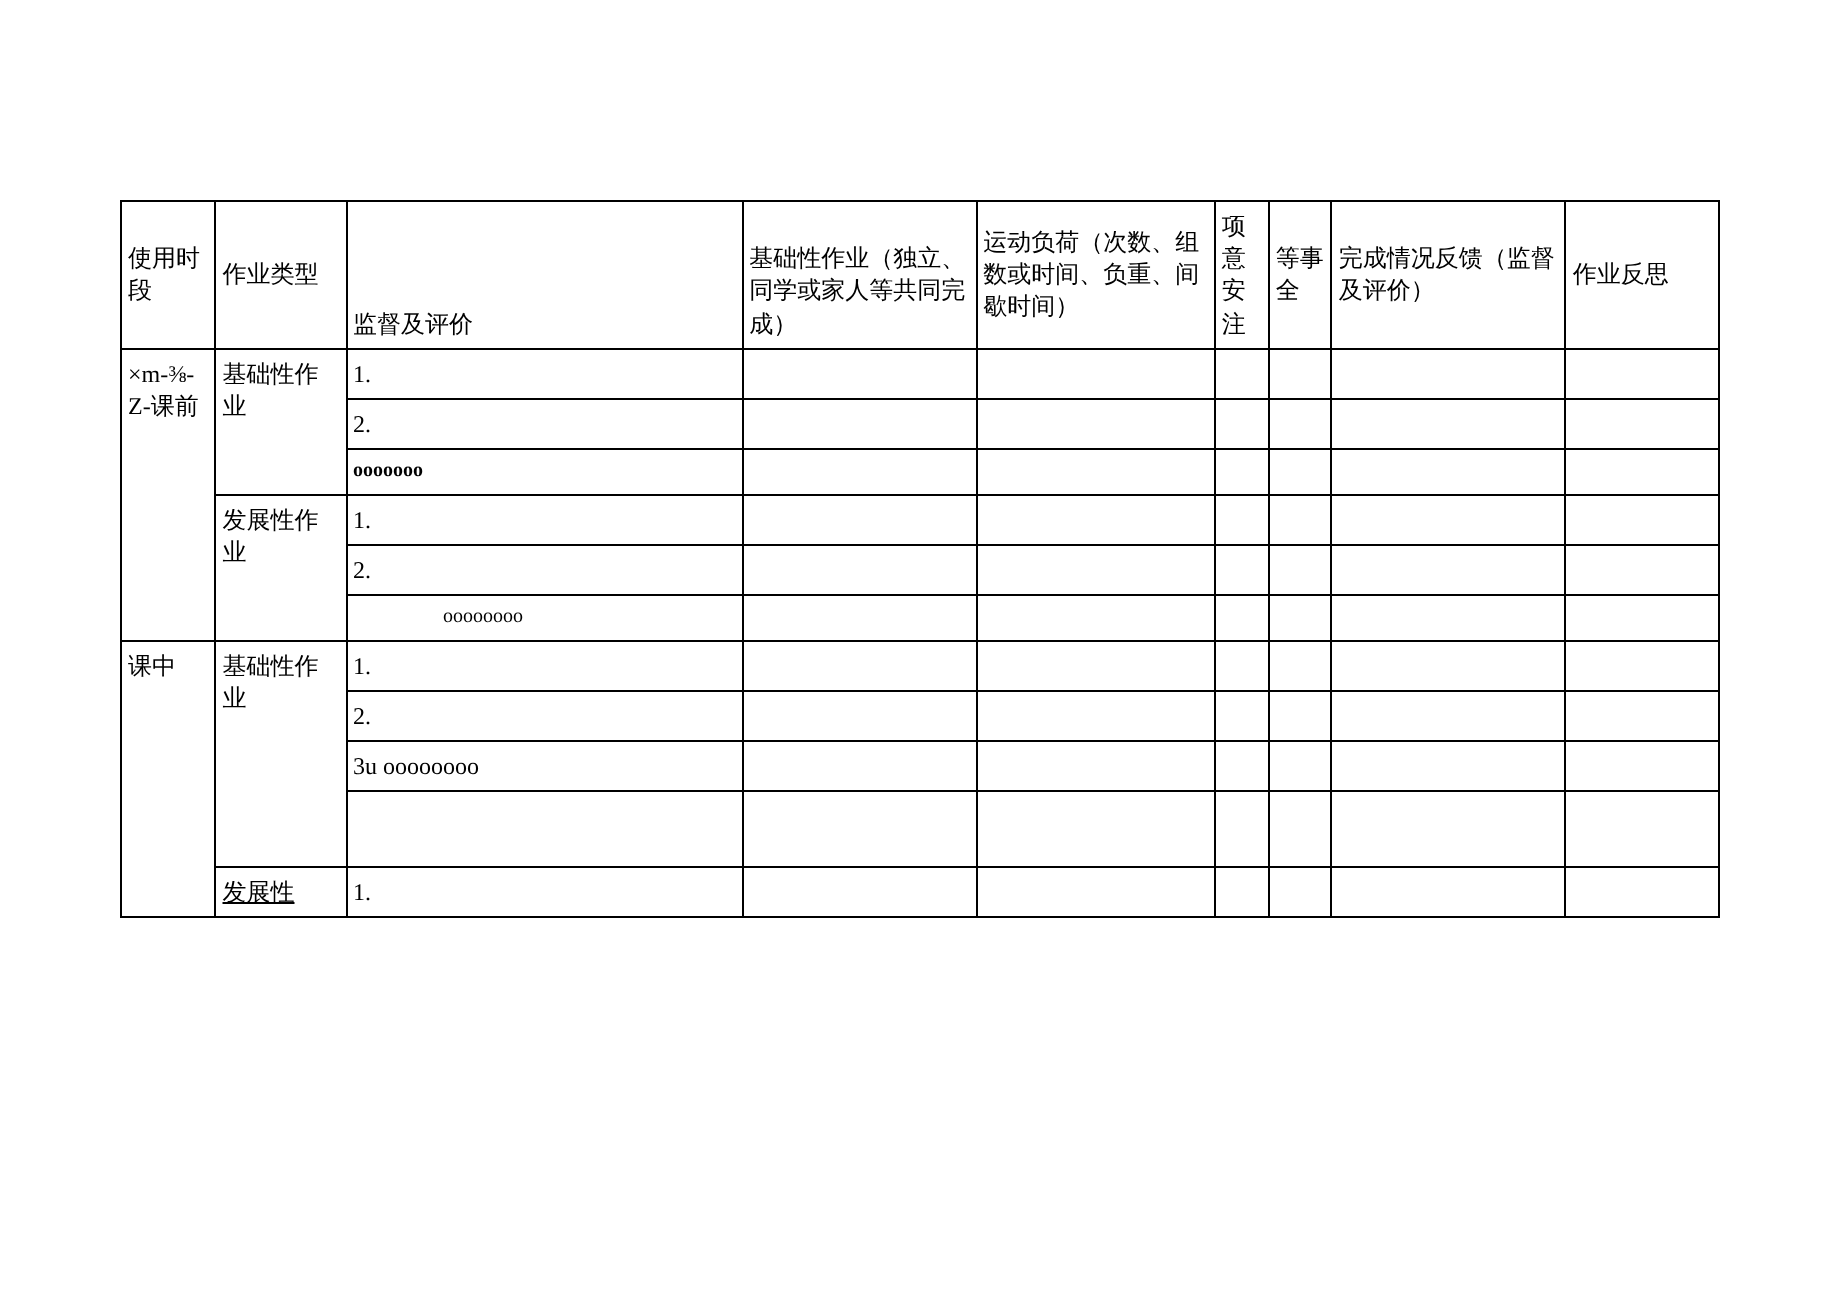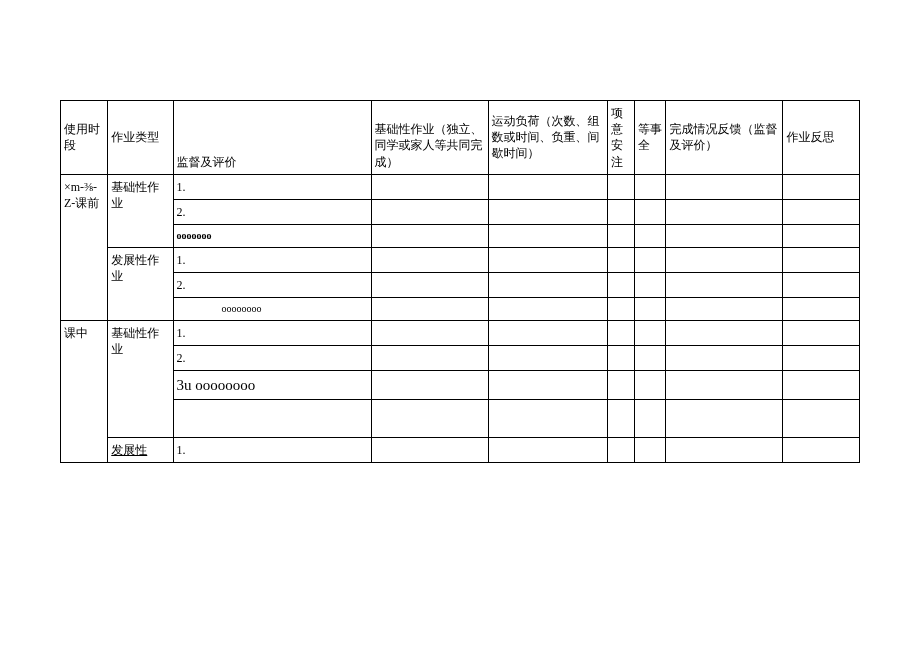--- a/index.html
+++ b/index.html
@@ -145,21 +145,21 @@
   <tr>
     <td>2.</td>
     <td></td>
     <td></td>
     <td></td>
     <td></td>
     <td></td>
     <td></td>
   </tr>
   <tr>
-    <td style="vertical-align:bottom;font-size:15px;">3u oooooooo</td>
+    <td style="vertical-align:bottom;font-size:12px;">3u oooooooo</td>
     <td></td>
     <td></td>
     <td></td>
     <td></td>
     <td></td>
     <td></td>
   </tr>
   <tr>
     <td style="height:38px;"></td>
     <td></td>

